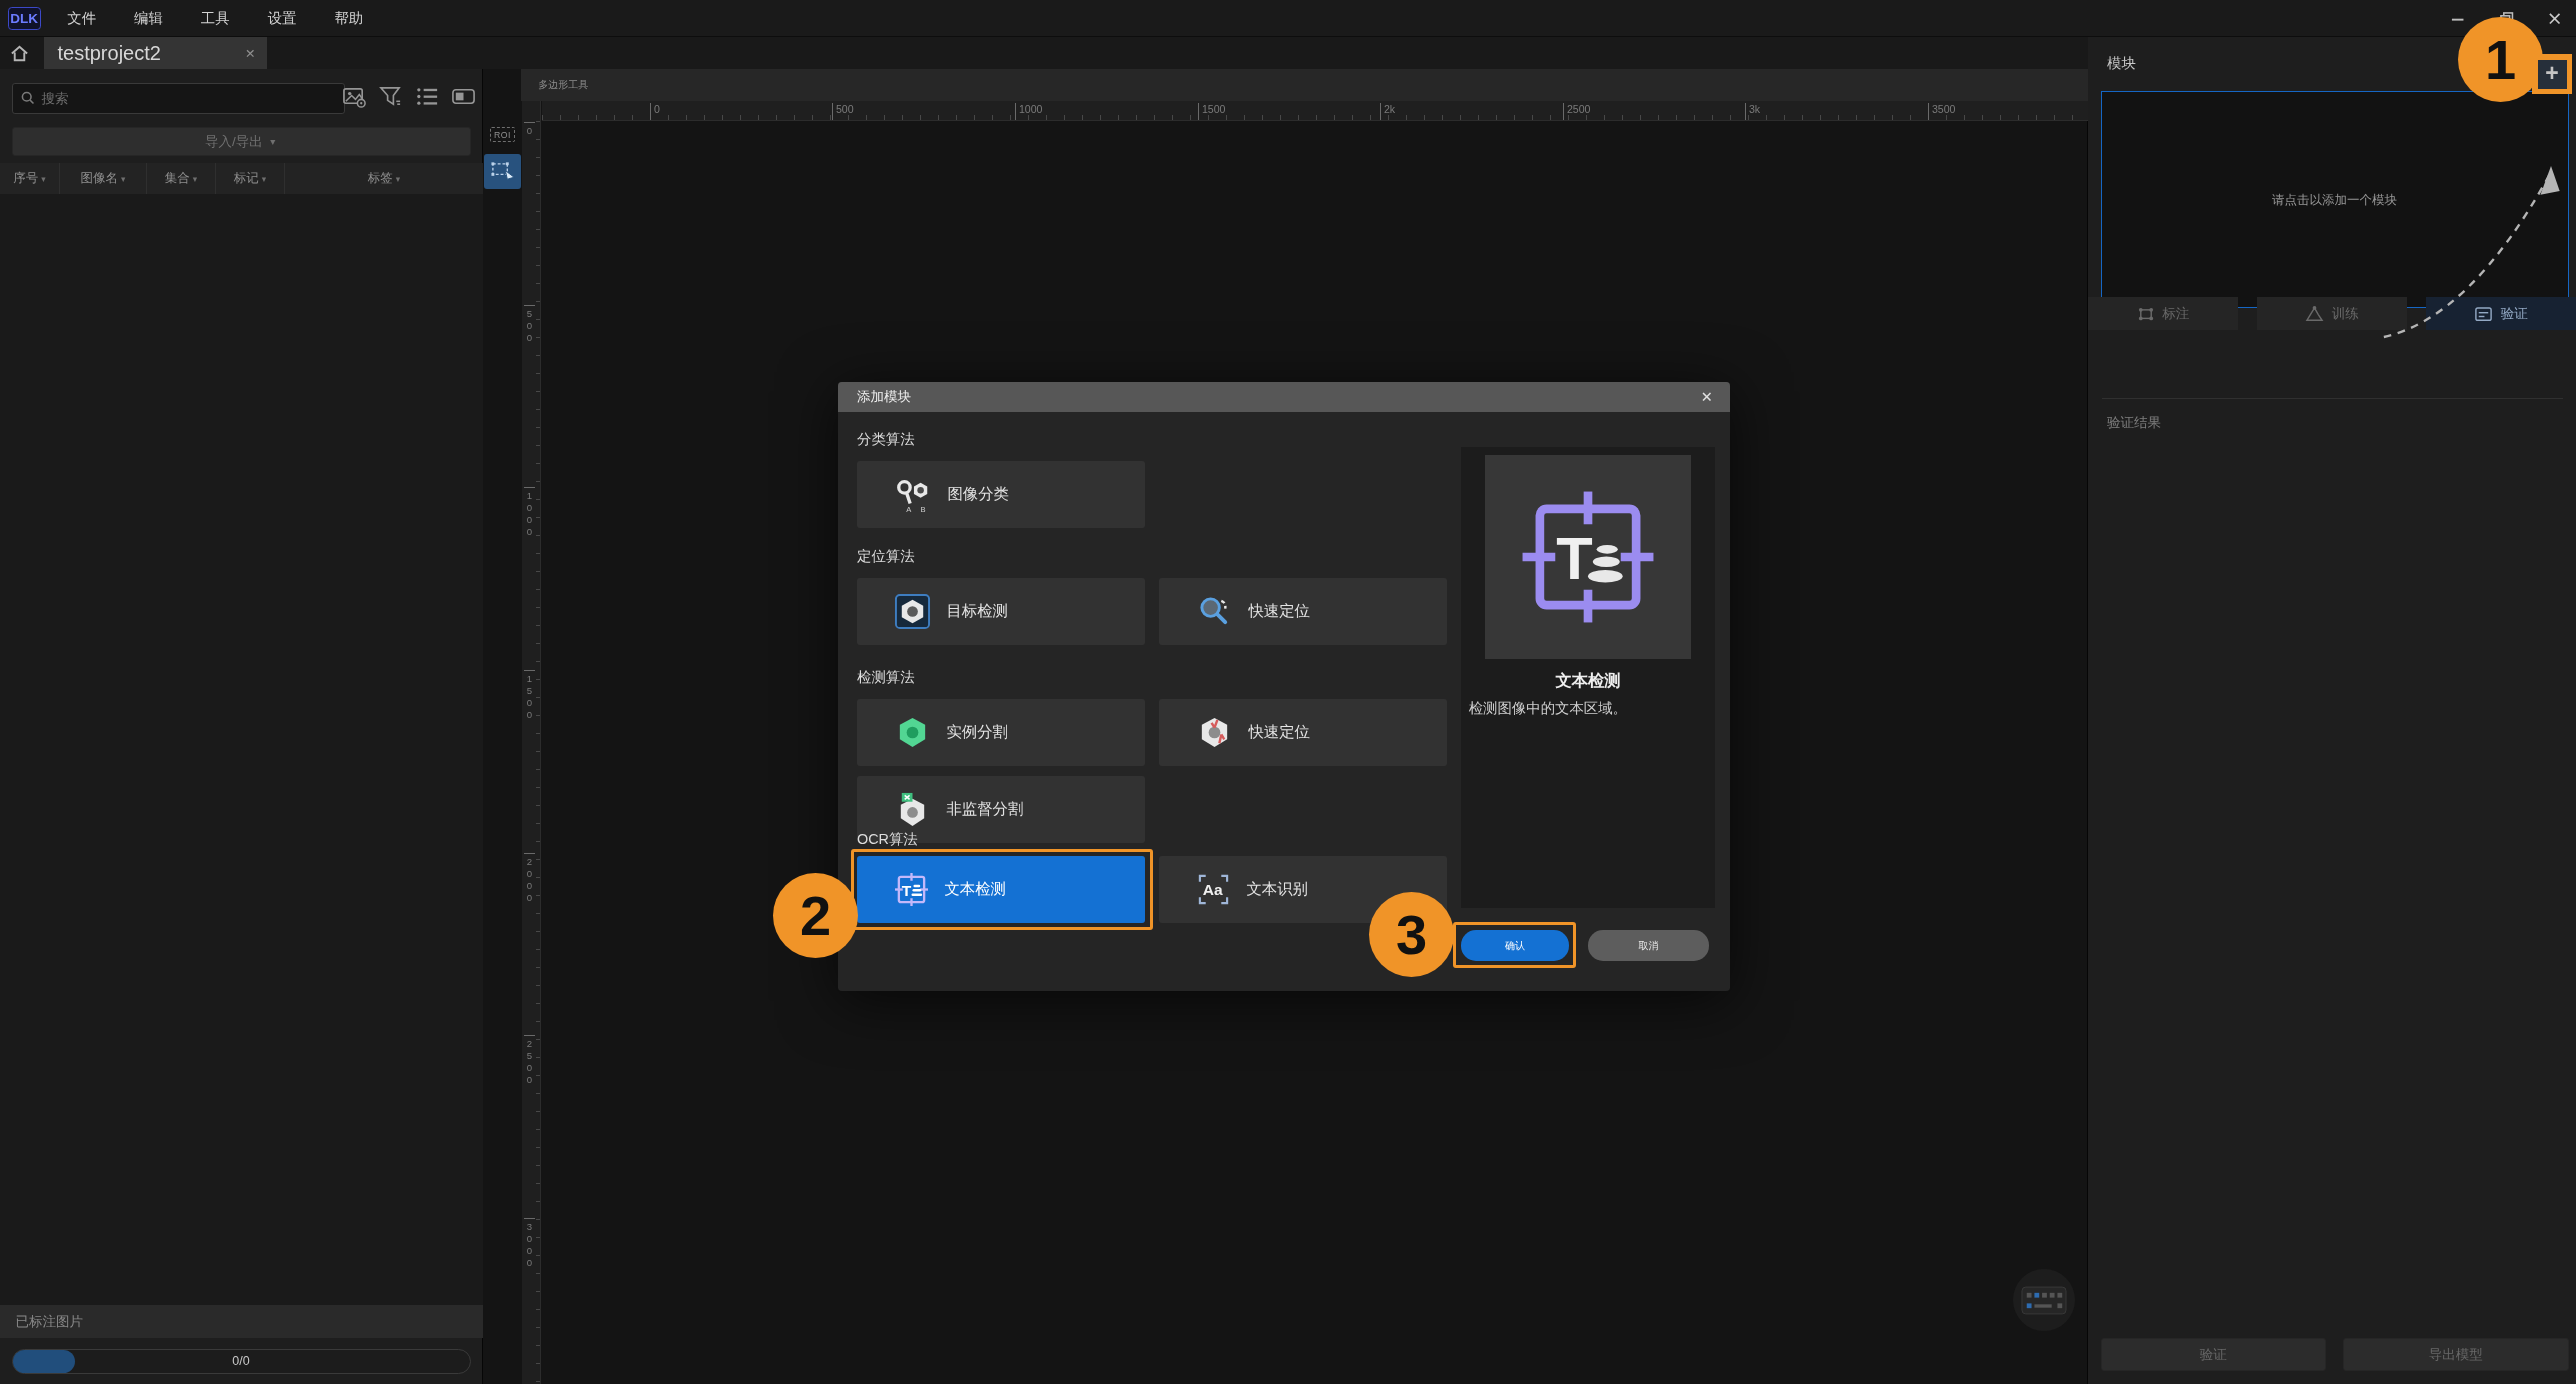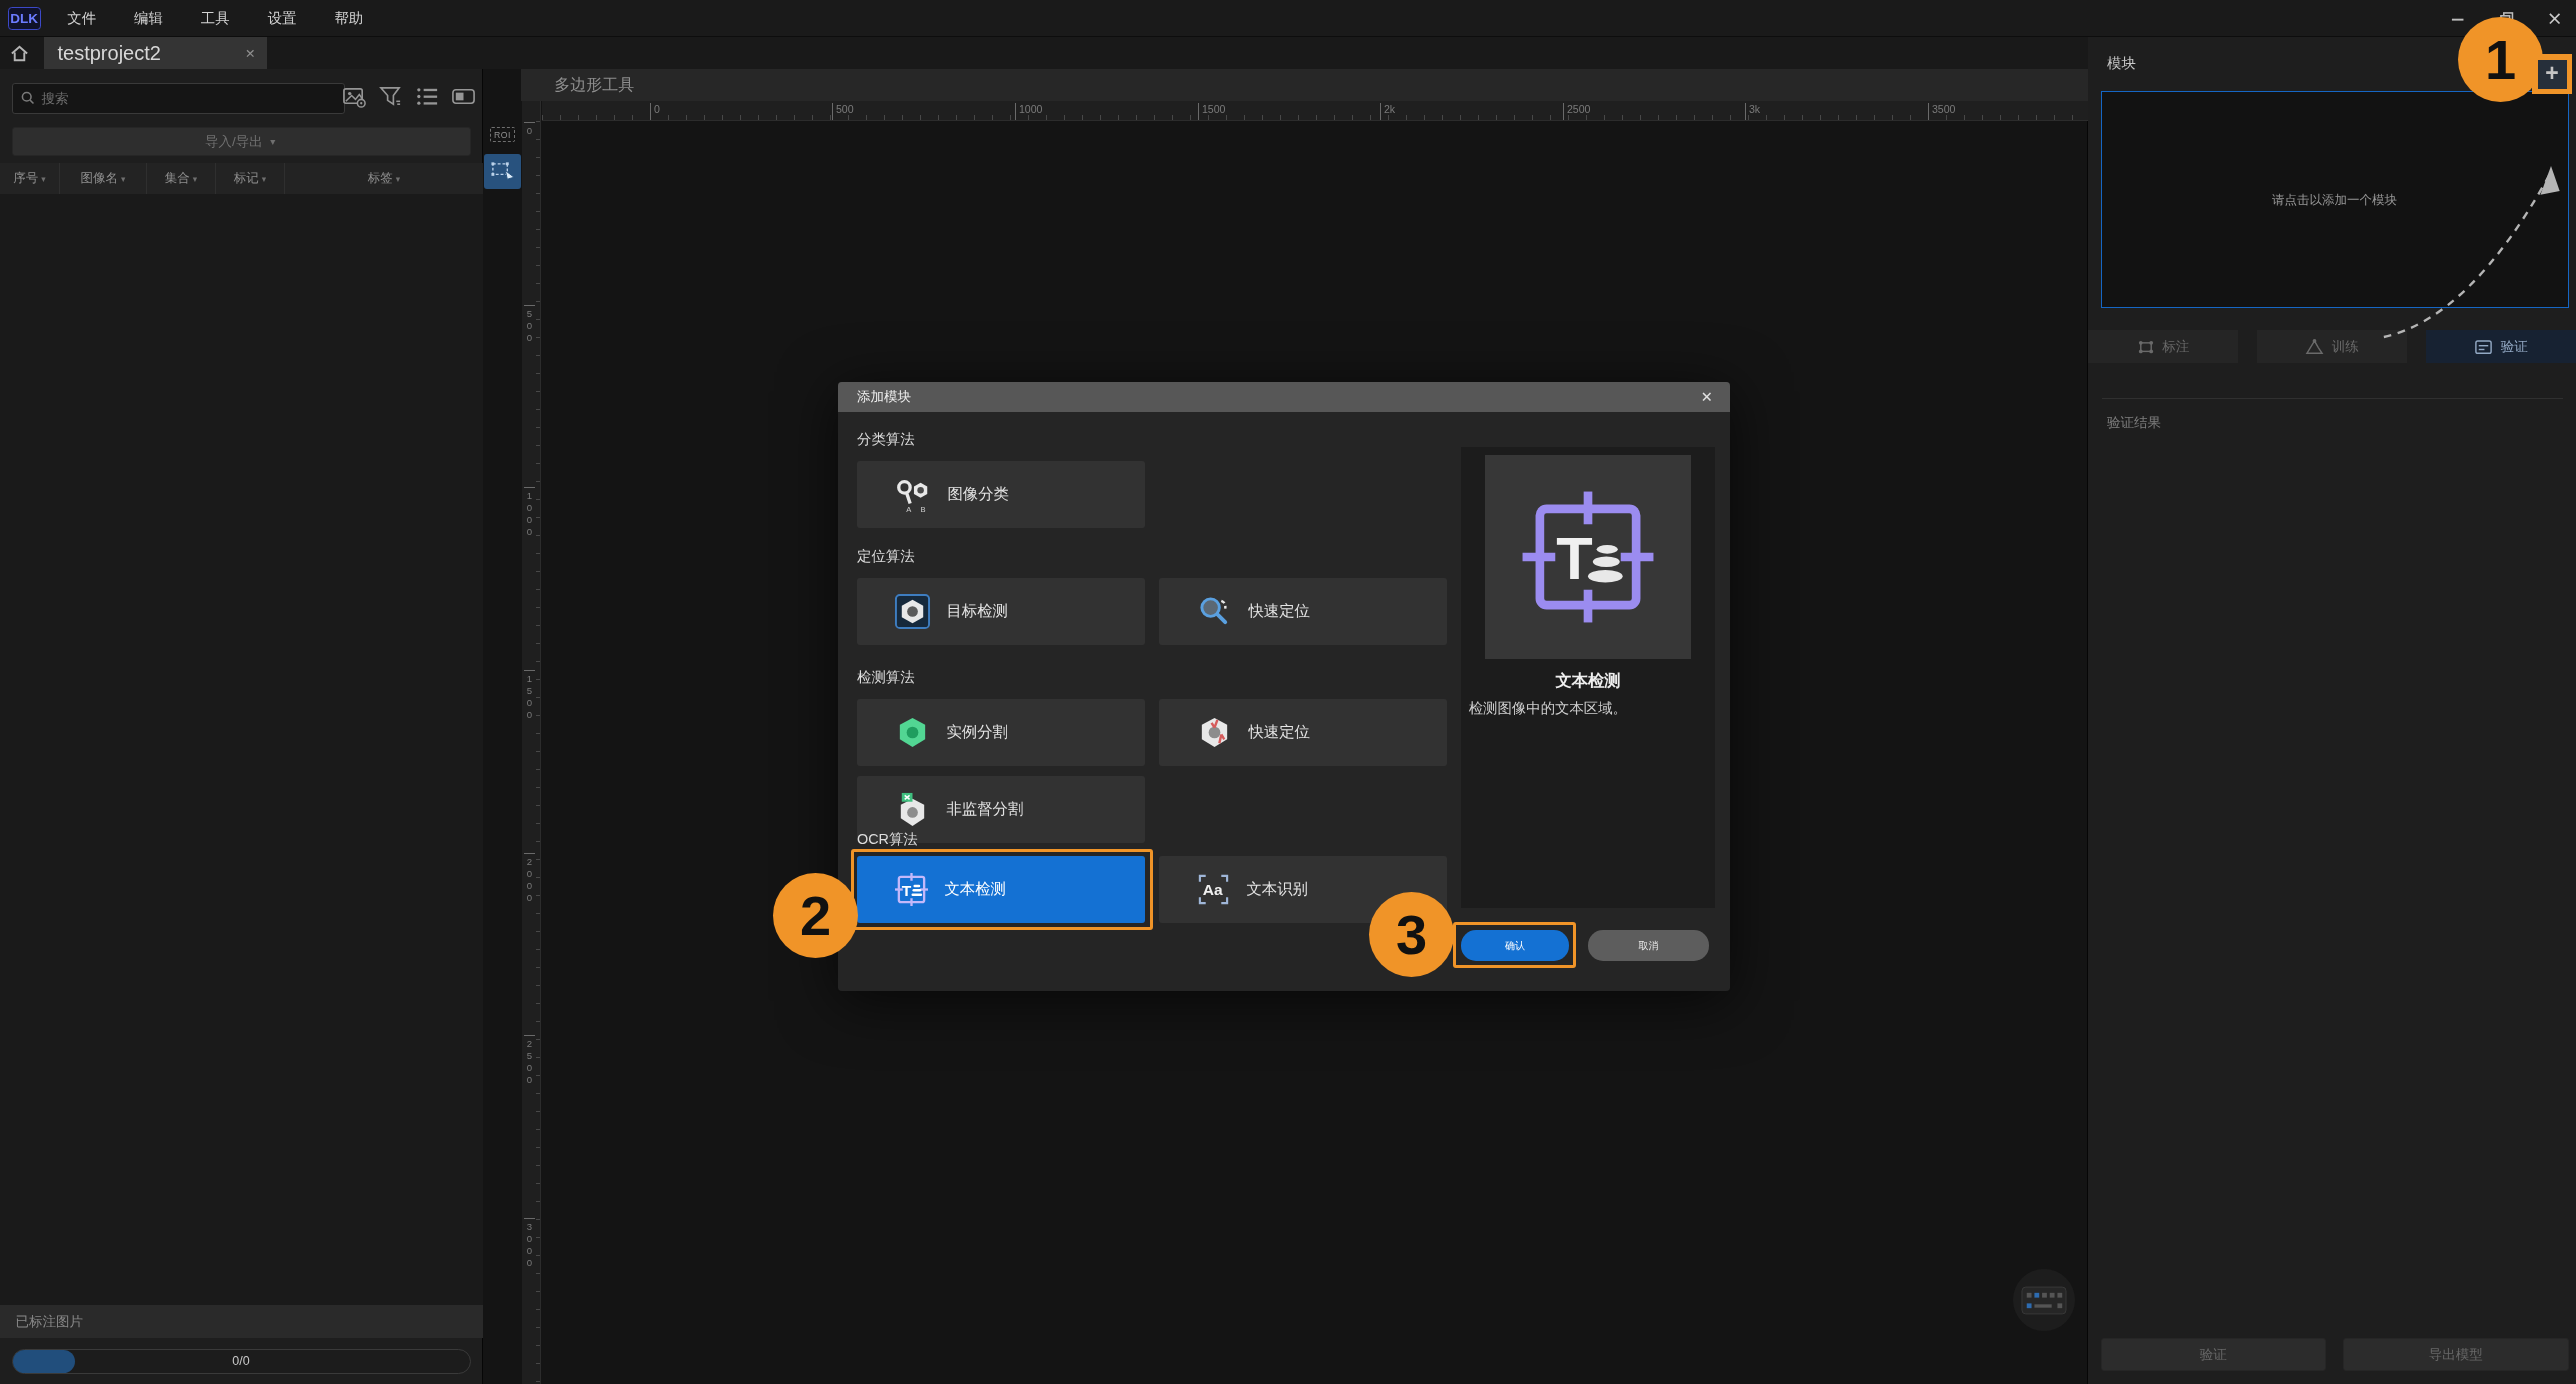--- a/index.html
+++ b/index.html
@@ -40,21 +40,21 @@
   .listbody { left:0; top:125px; width:483px; height:1111px; background:#1a1a1a; }
   .annbar { left:0; top:1236px; width:483px; height:33px; background:#2a2a2a; display:flex; align-items:center; }
   .annbar span { font-size:13.5px; color:#8a8a8a; padding-left:15.4px; }
   .progress { left:11.5px; top:1280px; width:459px; height:25px; border:1px solid #3a3a3a; border-radius:12.5px; background:#1c1c1c; }
   .progress .fill { position:absolute; left:0; top:0; width:62px; height:23px; background:#214e7c; border-radius:11.5px; }
   .progress .ptxt { position:absolute; left:0; top:0; width:100%; height:23px; text-align:center; line-height:23px; font-size:12.5px; color:#c8c8c8; }
 
   
   #canvas { left:483px; top:69px; width:1605px; height:1315px; background:#141414; border-right:1px solid #060606; }
   .ctitle { left:38px; top:0; width:1567px; height:32px; background:#272727; display:flex; align-items:center; }
-  .ctitle span { color:#8f8f8f; font-size:16px; padding-left:17.3px;margin-left:16px; }
+  .ctitle span { color:#8f8f8f; font-size:10px; padding-left:17.3px; }
   .hruler { left:59px; top:32px; width:1547px; height:20px; background:#1f1f1f; border-bottom:1px solid #2c2c2c;
             background-image:repeating-linear-gradient(90deg,#484848 0 1px,transparent 1px 18px);
             background-size:100% 5.8px; background-position:0 14.4px; background-repeat:no-repeat; }
   .hruler .rl { position:absolute; top:1.9px; font-size:10.6px; color:#7a7a7a; border-left:1px solid #6a6a6a; padding-left:2.9px; height:17.3px; }
   .vruler { left:39px; top:32px; width:19px; height:1283px; background:#1f1f1f; border-right:1px solid #2c2c2c;
             background-image:repeating-linear-gradient(180deg,#484848 0 1px,transparent 1px 18px);
             background-size:5.8px 100%; background-position:13.5px 20px; background-repeat:no-repeat; }
   .vruler .rl { position:absolute; left:1.9px; font-size:9.6px; color:#7a7a7a; border-top:1px solid #6a6a6a; padding-top:1.9px;
                 writing-mode:vertical-lr; text-orientation:upright; letter-spacing:1px; }
   .minitools { left:1px; top:48px; width:37px; }
@@ -64,21 +64,21 @@
   .kbd { left:1530px; top:1200px; width:62px; height:62px; background:#1d1d1d; border-radius:50%;
          display:flex; align-items:center; justify-content:center; }
 
   
   #rightpanel { left:2088px; top:37px; width:488px; height:1348px; background:#1e1e1e; }
   .rptitle { left:19px; top:17.3px; font-size:14.4px; color:#c8c8c8; }
   .modulebox { left:12.5px; top:54px; width:468px; height:217px; background:#121212; border:1px solid #1566c4; }
   .modulebox span { position:absolute; left:0; top:100px; width:100%; text-align:center; font-size:12.5px; color:#989898; }
   .pluswrap { left:444px; top:17.3px; width:40px; height:40px; background:#f09428; display:flex; align-items:center; justify-content:center; z-index:110; }
   .plusbtn { width:29px; height:29px; background:#262f3a; color:#c4c4c4; font-size:23px; line-height:26px; text-align:center; font-weight:bold; }
-  .rtabs { left:0; top:293px; width:488px; height:33px; display:flex; gap:19px; }
+  .rtabs { left:0; top:260px; width:488px; height:33px; display:flex; gap:19px; }
   .rtab { flex:1; background:#252525; display:flex; align-items:center; justify-content:center; gap:7.7px; font-size:13.5px; color:#6a6a6a; }
   .rtab.sel { background:#172232; color:#93a9c4; }
   .paramrow { left:0; top:319px; width:488px; height:38px; display:flex; align-items:center; }
   .paramrow .plabel { font-size:13.5px; color:#7d7d7d; padding-left:19px; }
   .paramrow .pright { margin-left:auto; display:flex; align-items:center; gap:11.5px; padding-right:15.4px; }
   .paramrow .pcaret { color:#6a6a6a; font-size:11.5px; }
   .paramrow .pdiv { width:1px; height:15.4px; background:#3a3a3a; }
   .paramrow .phist { color:#8a8a8a; font-size:17.3px; }
   .rdivider { left:13.5px; top:361px; width:461px; height:1px; background:#303030; }
   .resultlabel { left:19px; top:377px; font-size:13.5px; color:#7d7d7d; }

